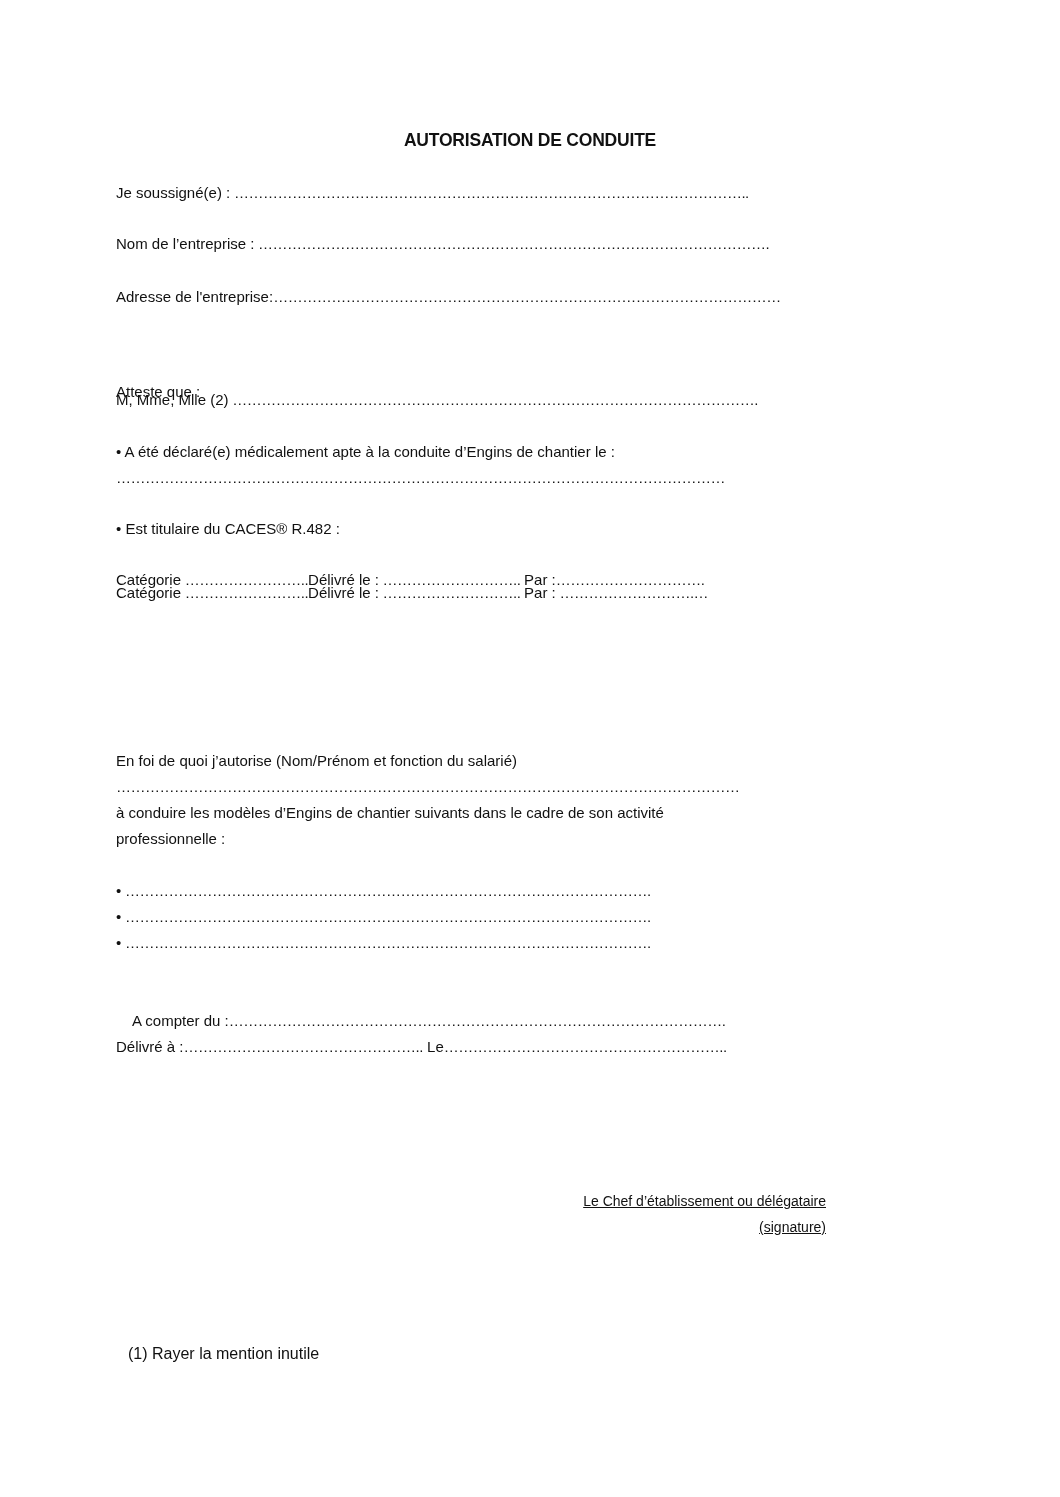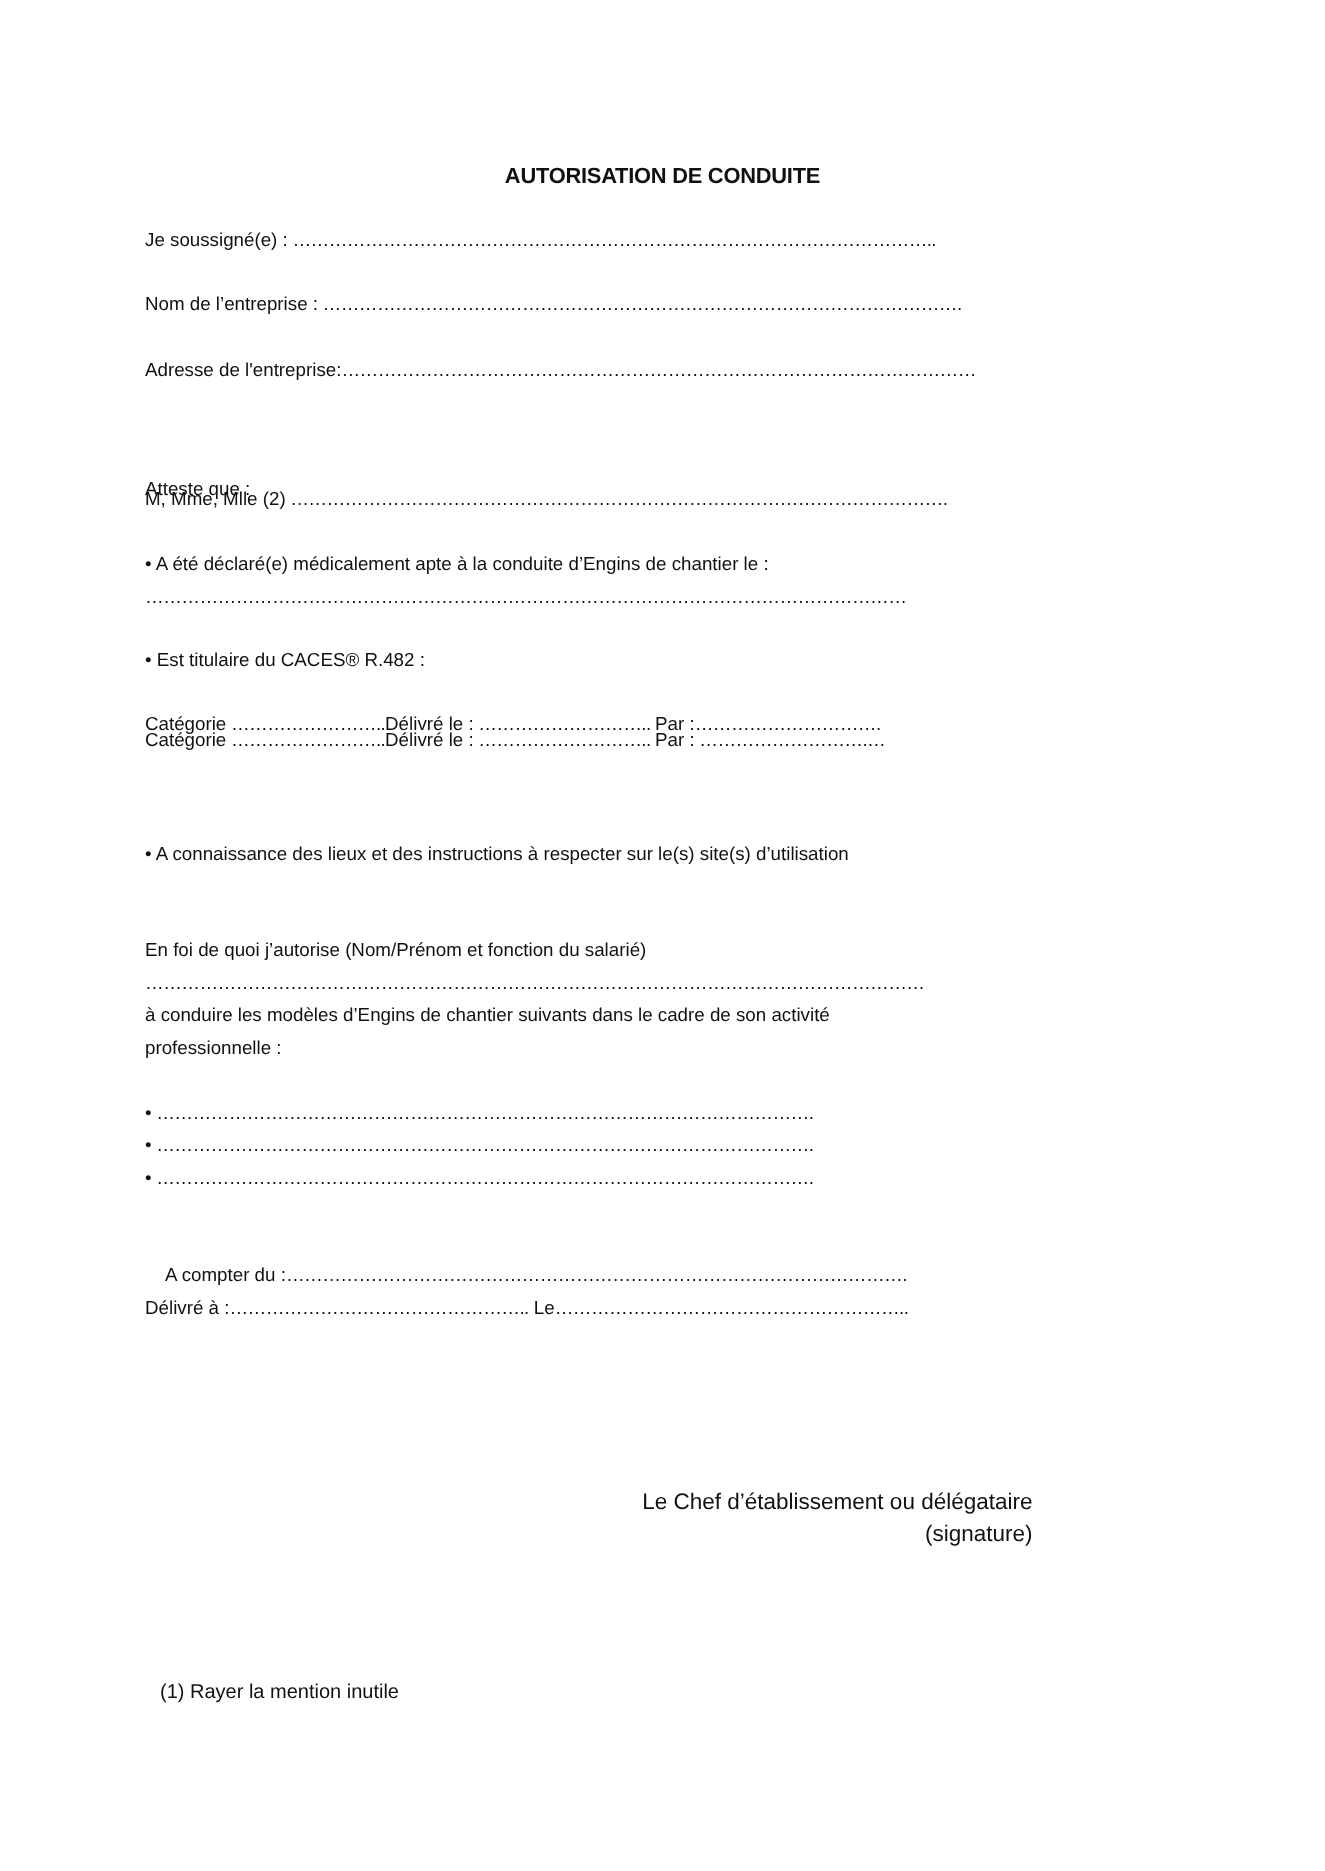--- a/index.html
+++ b/index.html
@@ -4,21 +4,21 @@
   <style>
     html, body { margin: 0; padding: 0; background: #ffffff; }
     body {
       width: 1060px; height: 1497px; position: relative; overflow: hidden;
       font-family: "Liberation Sans", sans-serif; color: #111111;
     }
     .page { position: absolute; left: 0; top: 0; width: 956px; height: 1497px; background: #ffffff; }
     .line { position: absolute; left: 116px; font-size: 15px; white-space: nowrap; line-height: 22px; }
     .title { position: absolute; left: 0; width: 1060px; top: 130px; text-align: center; font-weight: bold; font-size: 17.5px; letter-spacing: -0.2px; }
     .dots { letter-spacing: -0.5px; }
-    .right { position: absolute; right: 130px; text-align: right; font-size: 18px; line-height: 26px; white-space: nowrap; }
+    .right { position: absolute; right: 130px; text-align: right; font-size: 14px; line-height: 26px; white-space: nowrap; text-decoration: underline; }
     .foot { position: absolute; left: 128px; top: 1345px; font-size: 16px; }
   </style>
 </head>
 <body>
 
 <div class="page">
 
   <div class="title">AUTORISATION DE CONDUITE</div>
 
   <div class="line" style="top:182px;">
@@ -44,21 +44,20 @@
 
   <div class="line" style="top:518px;">• Est titulaire du CACES® R.482 :</div>
 
   <div class="line" style="top:543px;margin-top:39px;">
     <span>Catégorie</span><span class="dots"> ……………………..</span><span>Délivré le :</span><span class="dots"> ……………………….. </span><span>Par :</span><span class="dots"> ……………………….…</span>
   </div>
   <div class="line" style="top:569px;">
     <span>Catégorie</span><span class="dots"> ……………………..</span><span>Délivré le :</span><span class="dots"> ……………………….. </span><span>Par :</span><span class="dots">………………………….</span>
   </div>
 
-  <div class="line" style="top:673px;">• A connaissance des lieux et des instructions à respecter sur le(s) site(s) d’utilisation</div>
 
   <div class="line" style="top:750px;">En foi de quoi j’autorise (Nom/Prénom et fonction du salarié)</div>
   <div class="line dots" style="top:776px;">…………………………………………………………………………………………………………………</div>
   <div class="line" style="top:802px;">à conduire les modèles d’Engins de chantier suivants dans le cadre de son activité</div>
   <div class="line" style="top:828px;">professionnelle :</div>
 
   <div class="line" style="top:880px;">
     <span>•</span><span class="dots"> ……………………………………………………………………………………………….</span>
   </div>
   <div class="line" style="top:906px;">

